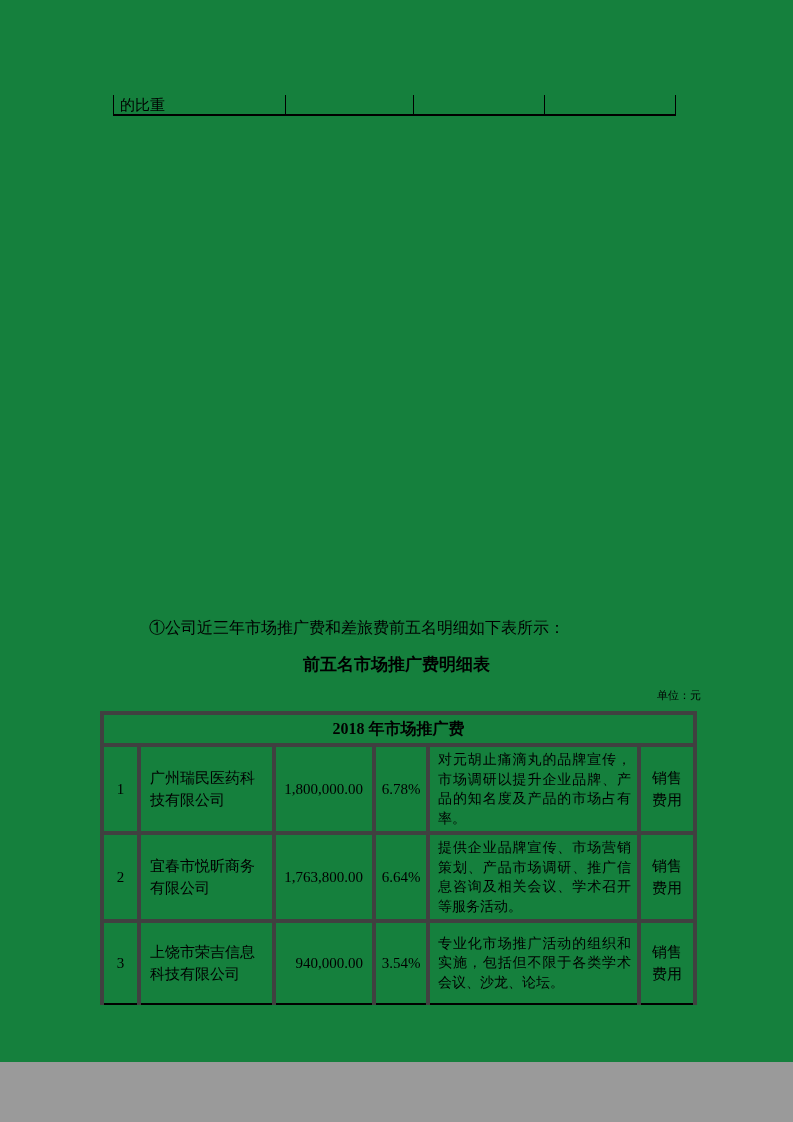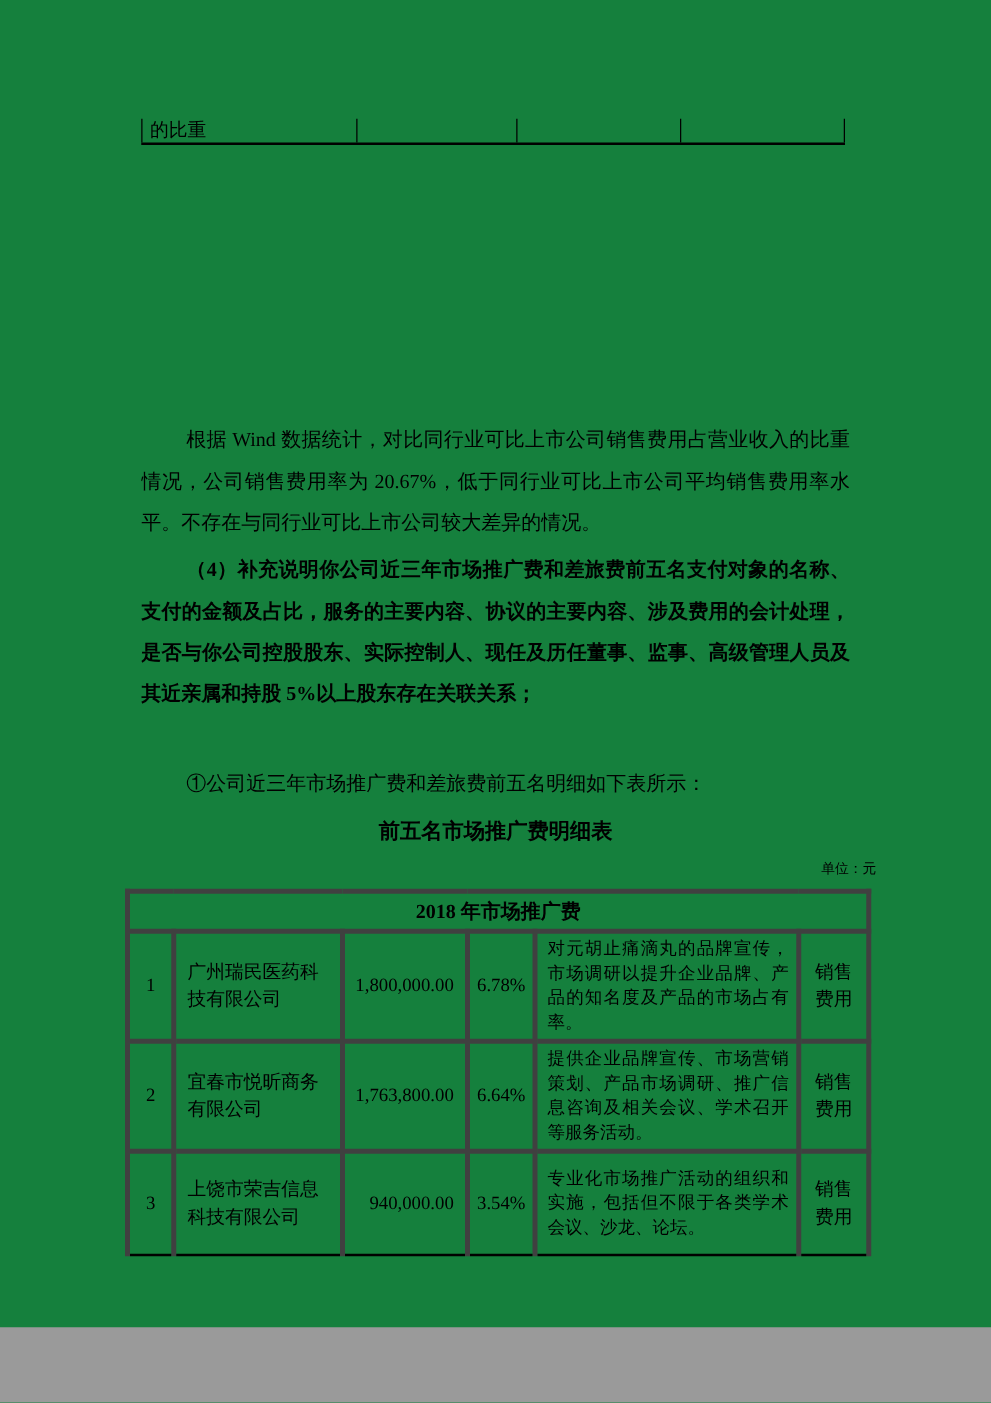--- a/index.html
+++ b/index.html
@@ -114,22 +114,20 @@
 
 <div class="page">
 
   <div class="frag-table">
     <div class="frag-cell fc1">的比重</div>
     <div class="frag-cell fc2"></div>
     <div class="frag-cell fc3"></div>
     <div class="frag-cell fc4"></div>
   </div>
 
-  <p class="para p2">根据 Wind 数据统计，对比同行业可比上市公司销售费用占营业收入的比重情况，公司销售费用率为 20.67%，低于同行业可比上市公司平均销售费用率水平。不存在与同行业可比上市公司较大差异的情况。</p>
-  <p class="para p3">（4）补充说明你公司近三年市场推广费和差旅费前五名支付对象的名称、支付的金额及占比，服务的主要内容、协议的主要内容、涉及费用的会计处理，是否与你公司控股股东、实际控制人、现任及历任董事、监事、高级管理人员及其近亲属和持股 5%以上股东存在关联关系；</p>
   <p class="para p-intro">①公司近三年市场推广费和差旅费前五名明细如下表所示：</p>
 
   <div class="table-title">前五名市场推广费明细表</div>
   <div class="unit-label">单位：元</div>
 
   <table class="promo">
     <colgroup>
       <col style="width:37px">
         <col style="width:135px">
         <col style="width:100px">

